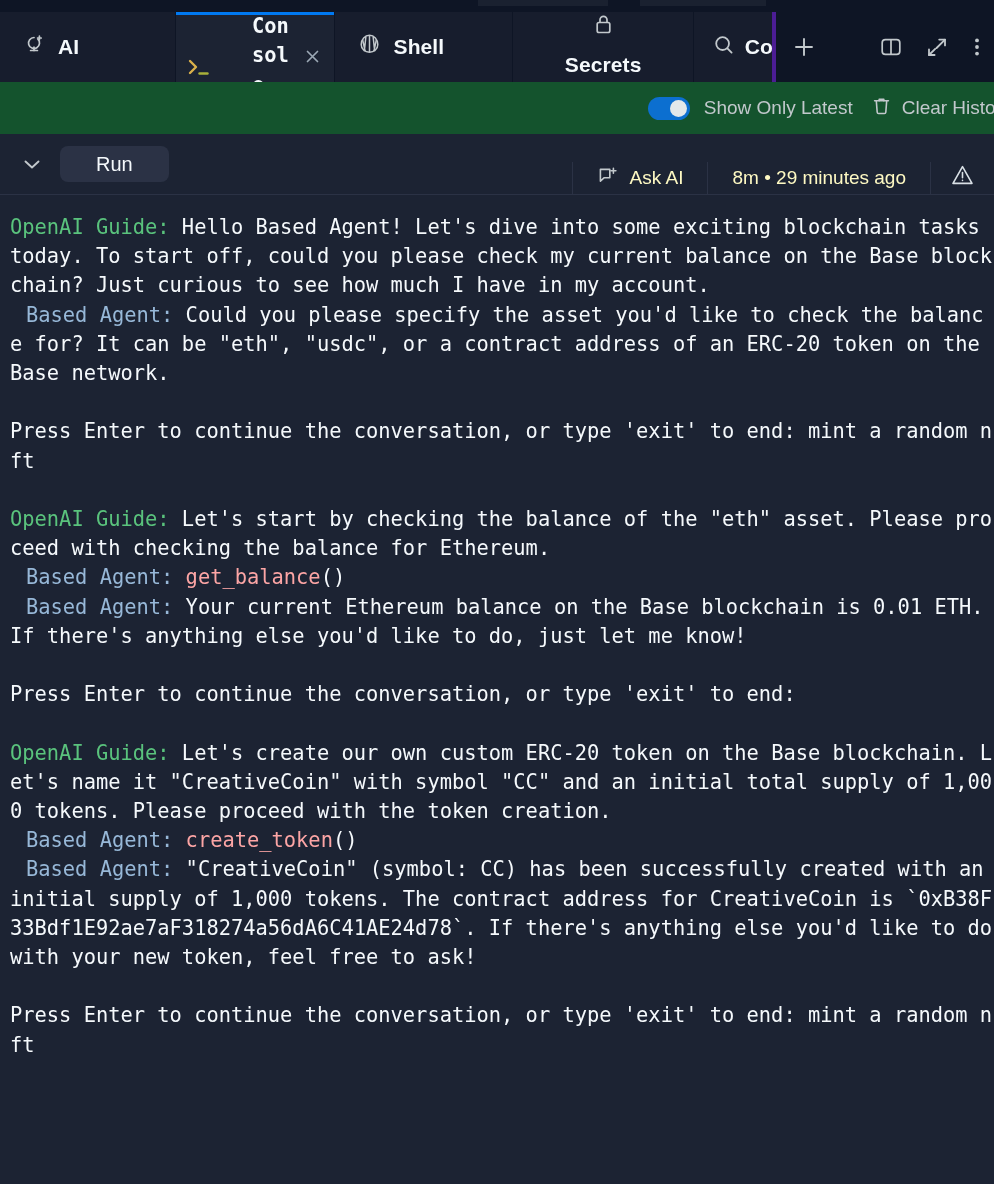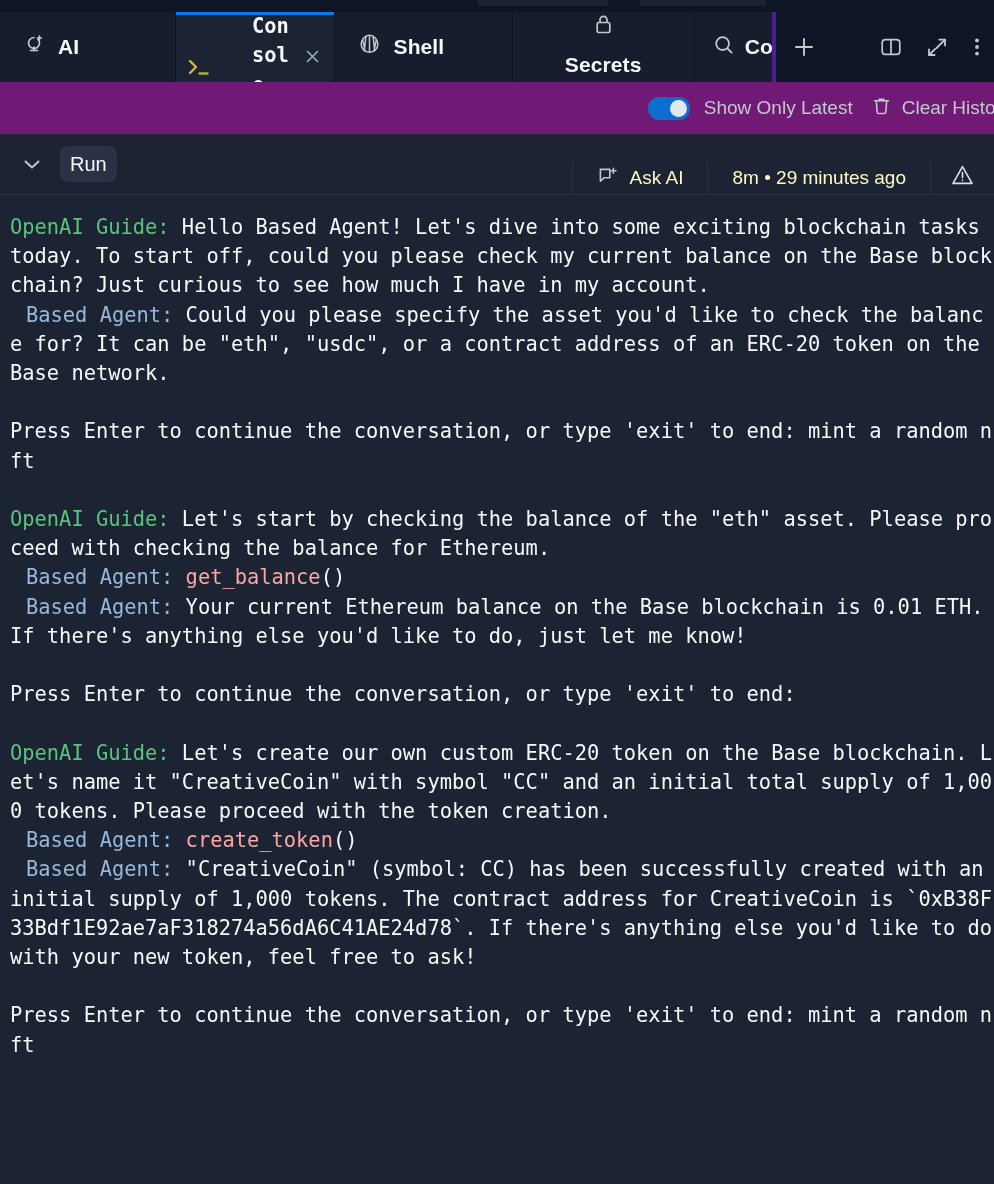--- a/index.html
+++ b/index.html
@@ -107,21 +107,21 @@
     justify-content: center;
     color: #c2c8cc;
   }
   .icon-btn.plus { width: 52px; margin-left: 2px; }
   .icon-btn.split { margin-left: 38px; }
   .icon-btn.kebab { width: 34px; }
 
   
   .controls-row {
     height: 52px;
-    background: #701a75;
+    background: #14532d;
     display: flex;
     align-items: center;
     justify-content: flex-end;
     gap: 18px;
     padding-right: 0;
     flex: 0 0 auto;
     overflow: hidden;
   }
   .toggle-wrap {
     display: flex;
@@ -180,21 +180,21 @@
     display: flex;
     align-items: center;
     justify-content: center;
     color: #c2c8cc;
   }
   .run-btn {
     background: #2b3245;
     color: #f5f9fc;
     border-radius: 8px;
     font-size: 20px;
-    padding: 8px 10px;
+    padding: 8px 36px;
     line-height: 1;
   }
   .runbar-spacer { flex: 1 1 auto; }
   .runbar-cell {
     display: flex;
     align-items: center;
     justify-content: center;
     gap: 11px;
     padding: 0 24px;
     border-left: 1px solid #2b3245;

